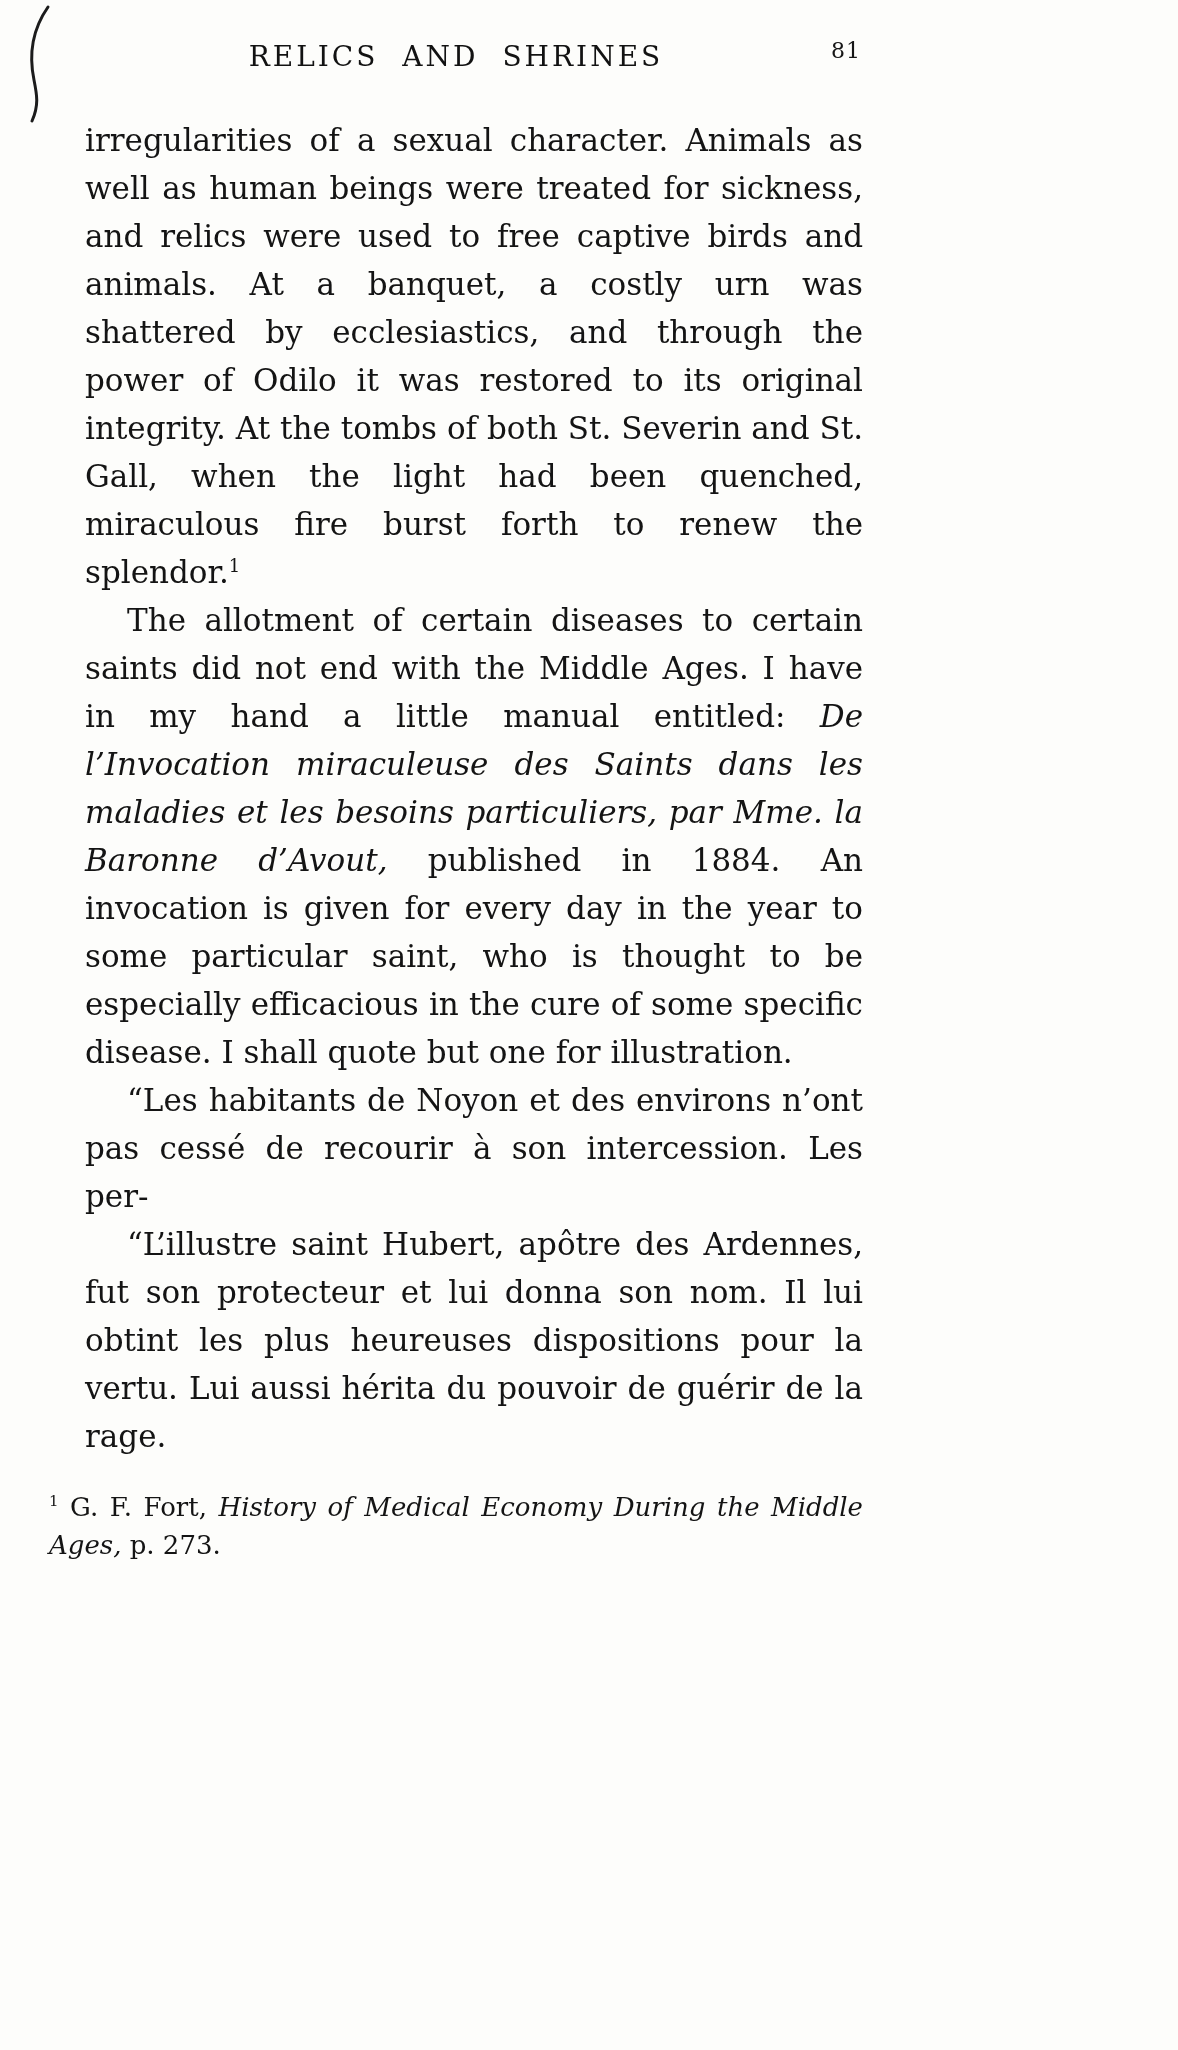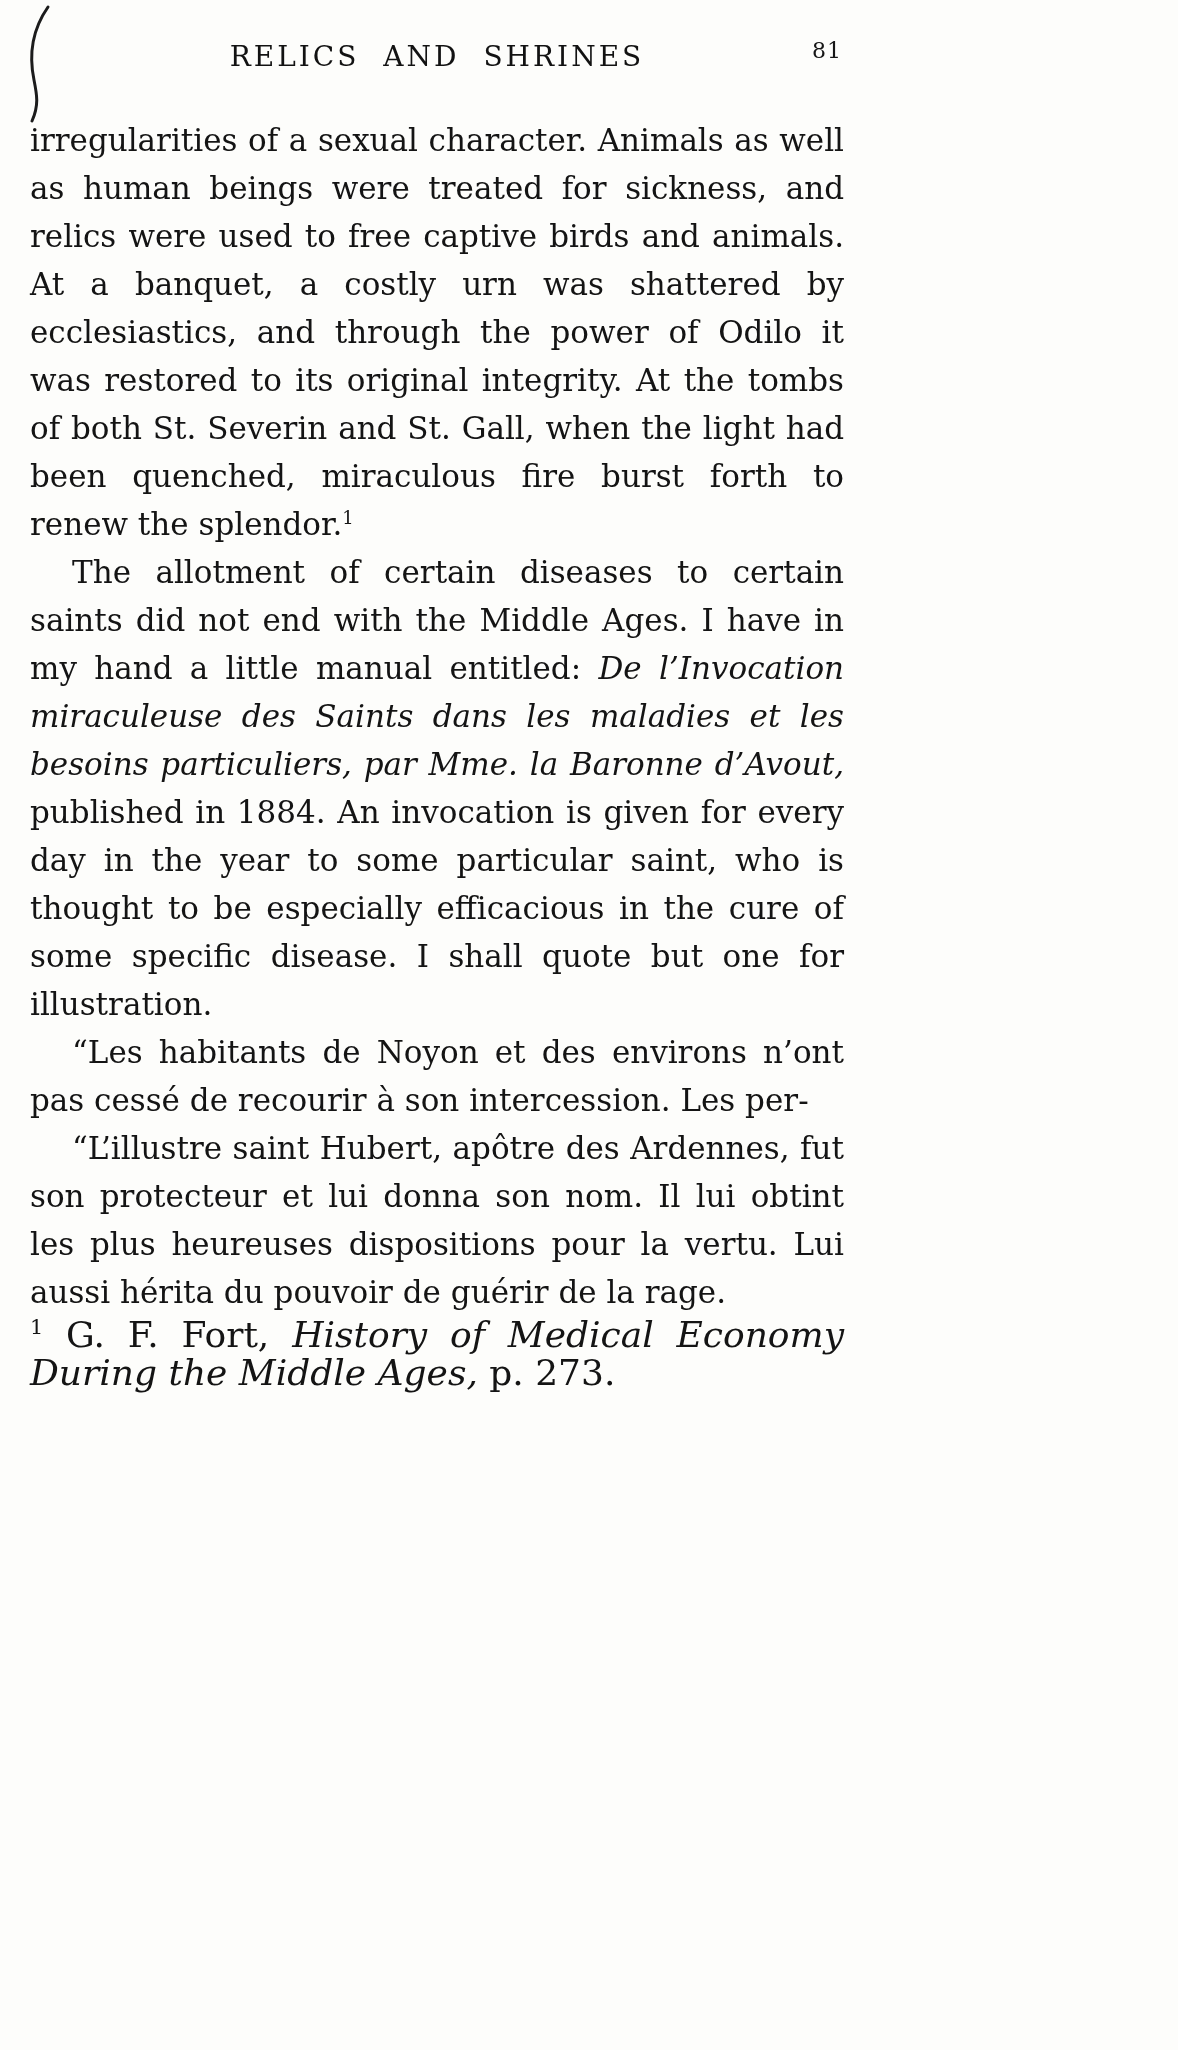--- a/index.html
+++ b/index.html
@@ -17,21 +17,21 @@
     background: #fdfdfb;
     overflow: hidden;
   }
   .artifact {
     position: absolute;
     left: 16px;
     top: 2px;
   }
   .column {
     position: absolute;
-    left: 30px;
+    left: 49px;
     top: 40px;
     width: 814px;
   }
   .running-header {
     position: relative;
     height: 42px;
   }
   .header-title {
     display: block;
     text-align: center;
@@ -47,37 +47,38 @@
     font-size: 22px;
     letter-spacing: 1px;
   }
   .body-text {
     margin-top: 34px;
     font-size: 31px;
     line-height: 48px;
     text-align: justify;
     color: #141414;
   }
-  .para { text-indent: 42px; }
+  .para { text-indent: 42px; margin-left: 36px; }
   .para.no-indent { text-indent: 0; }
   .italic { font-style: italic; }
   sup.fn-ref {
     font-size: 58%;
     vertical-align: super;
     line-height: 0;
   }
   .invocation {
     text-align: center;
     text-indent: 0;
     margin: 28px 0 16px 0;
   }
   .invocation .inv-line { line-height: 48px; }
   .inv-name { letter-spacing: 1px; }
   .footnote {
-    font-size: 36px;
+    margin-top: 28px;
+    font-size: 26px;
     line-height: 38px;
     text-align: justify;
     color: #141414;
   }
 </style>
 </head>
 <body>
 
 <div class="page">
 

